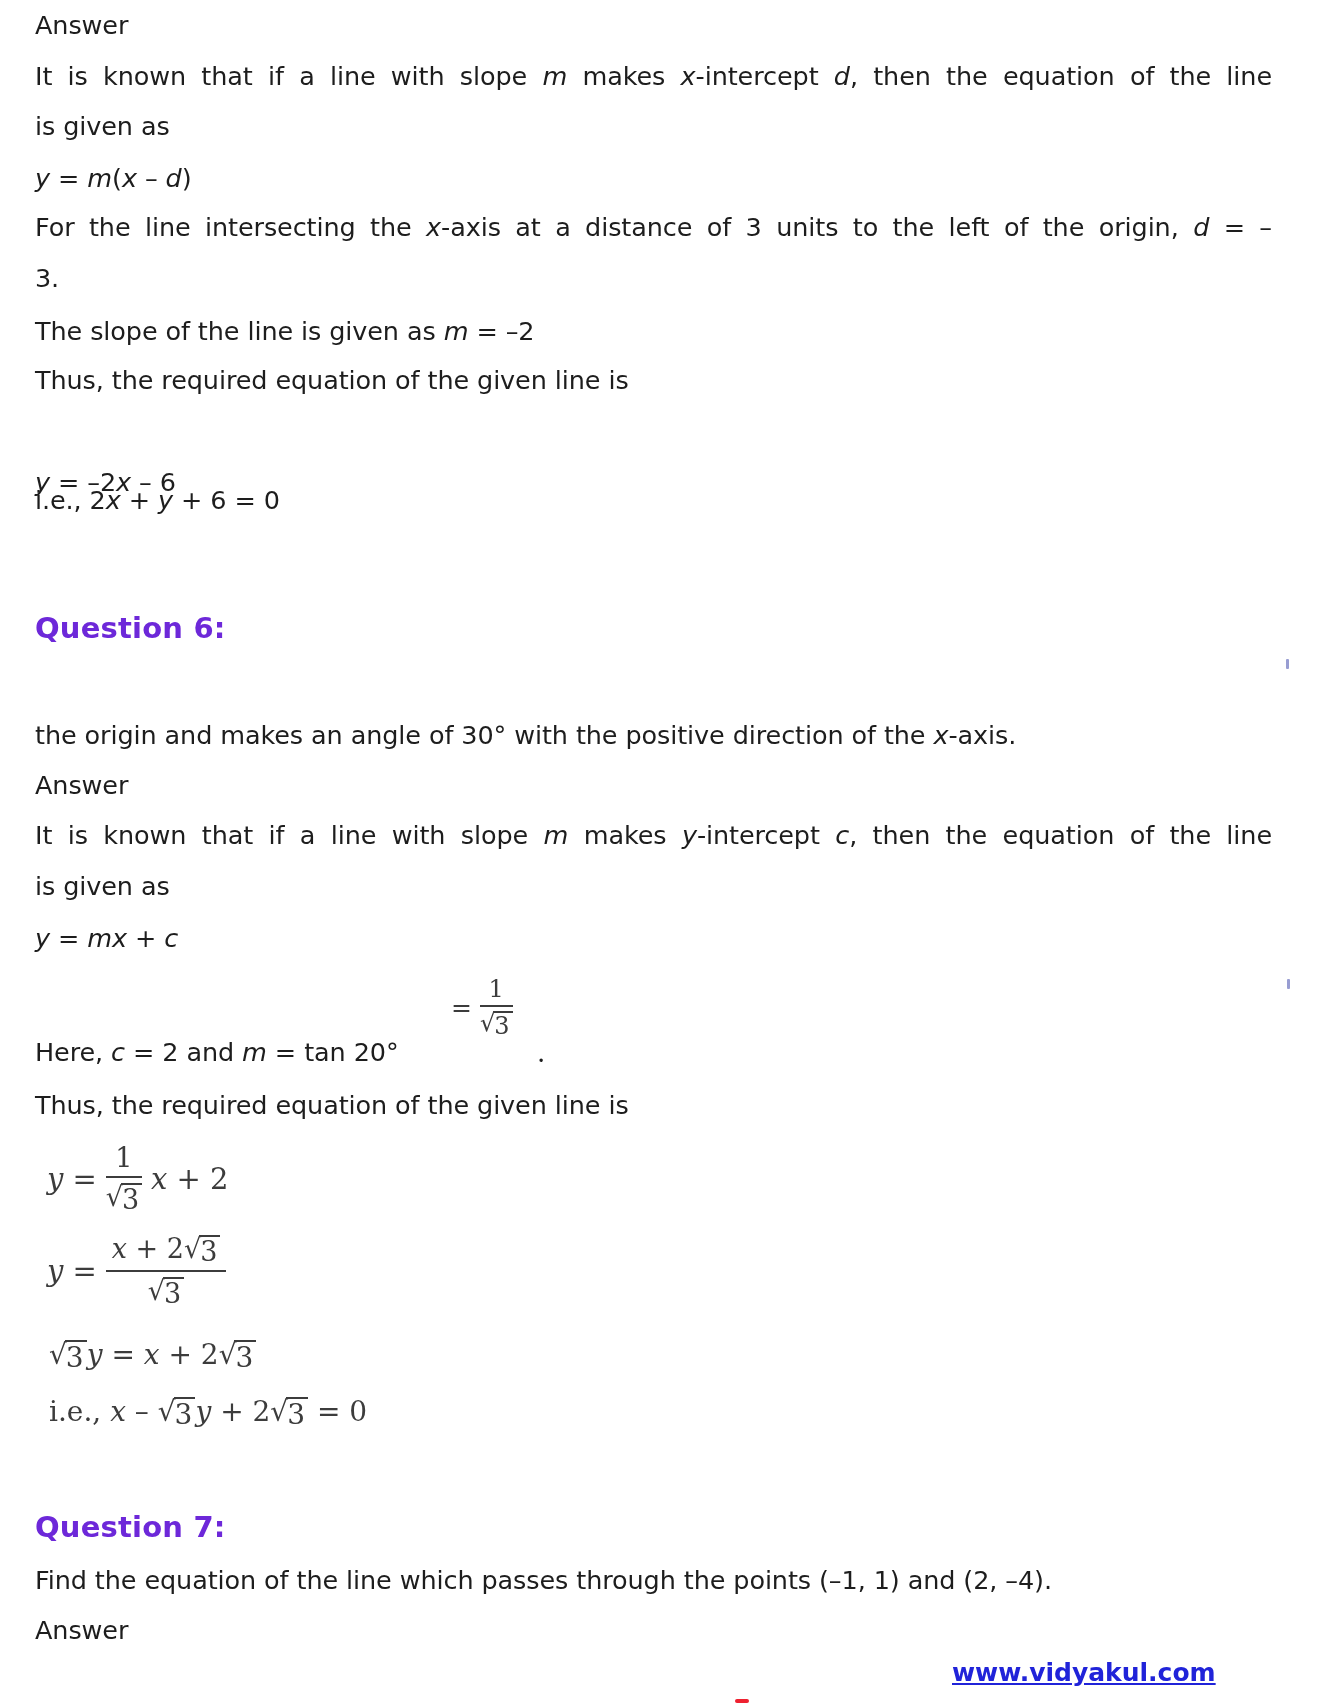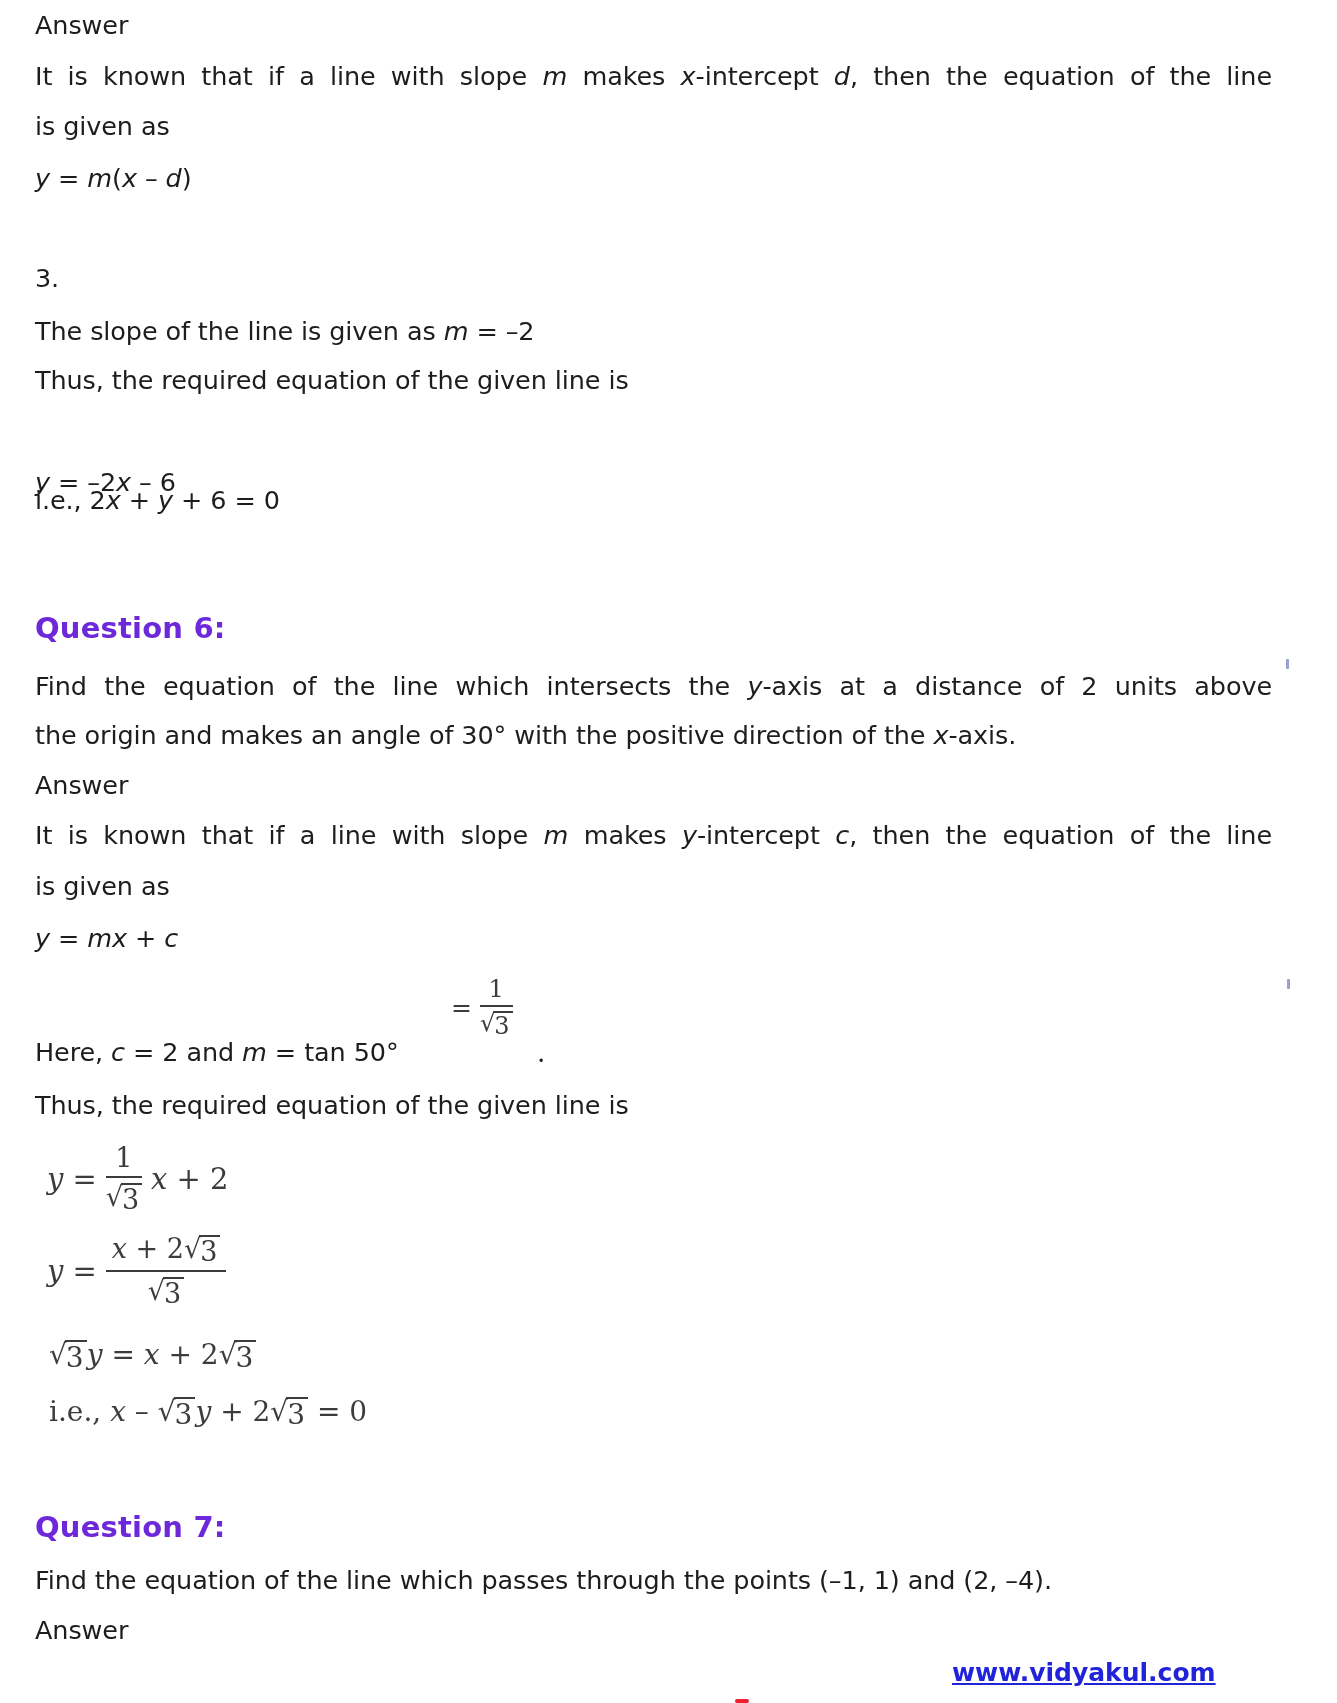--- a/index.html
+++ b/index.html
@@ -44,47 +44,47 @@
 <div class="page">
 
   <div class="tl" style="top:5px"><span>Answer</span></div>
 
   <div class="tl just" style="top:56px"><span>It is known that if a line with slope </span><span class="it">m</span><span> makes </span><span class="it">x</span><span>-intercept </span><span class="it">d</span><span>, then the equation of the line</span></div>
 
   <div class="tl" style="top:106px"><span>is given as</span></div>
 
   <div class="tl" style="top:158px"><span class="it">y</span><span> = </span><span class="it">m</span><span>(</span><span class="it">x</span><span> – </span><span class="it">d</span><span>)</span></div>
 
+  <div class="tl just" style="top:207px"><span>For the line intersecting the </span><span class="it">x</span><span>-axis at a distance of 3 units to the left of the origin, </span><span class="it">d</span><span> = –</span></div>
 
   <div class="tl" style="top:258px"><span>3.</span></div>
 
   <div class="tl" style="top:311px"><span>The slope of the line is given as </span><span class="it">m</span><span> = –2</span></div>
 
   <div class="tl" style="top:360px"><span>Thus, the required equation of the given line is</span></div>
 
 
   <div class="tl" style="top:462px"><span class="it">y</span><span> = –2</span><span class="it">x</span><span> – 6</span></div>
 
   <div class="tl" style="top:480px"><span>i.e., 2</span><span class="it">x</span><span> + </span><span class="it">y</span><span> + 6 = 0</span></div>
 
   <div class="tl heading" style="top:608px"><span>Question 6:</span></div>
 
-  <div class="tl just" style="top:666px"><span>Find the equation of the line which intersects the </span><span class="it">y</span><span>-axis at a distance of 2 units above</span></div>
 
   <div class="tl" style="top:715px"><span>the origin and makes an angle of 30° with the positive direction of the </span><span class="it">x</span><span>-axis.</span></div>
 
   <div class="tl" style="top:765px"><span>Answer</span></div>
 
   <div class="tl just" style="top:815px"><span>It is known that if a line with slope </span><span class="it">m</span><span> makes </span><span class="it">y</span><span>-intercept </span><span class="it">c</span><span>, then the equation of the line</span></div>
 
   <div class="tl" style="top:866px"><span>is given as</span></div>
 
   <div class="tl" style="top:918px"><span class="it">y</span><span> = </span><span class="it">mx</span><span> + </span><span class="it">c</span></div>
 
-  <div class="tl" style="top:1032px"><span>Here, </span><span class="it">c</span><span> = 2 and </span><span class="it">m</span><span> = tan 50°</span></div>
+  <div class="tl" style="top:1032px"><span>Here, </span><span class="it">c</span><span> = 2 and </span><span class="it">m</span><span> = tan 20°</span></div>
 
   <div class="ifrac" style="left:451px;top:975px">
     <span>=</span>
     <span class="fr">
       <span class="nm">1</span>
       <span class="dv"></span>
       <span class="dn"><span class="sq"><span class="rg">√</span><span class="rr">3</span></span></span>
     </span>
   </div>
   <div class="iperiod" style="left:537px;top:1038px">.</div>

